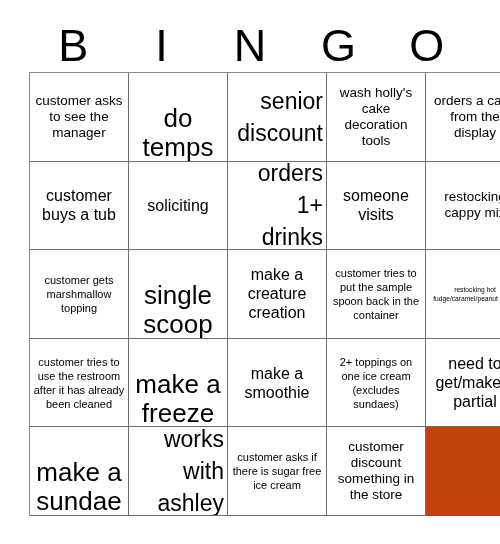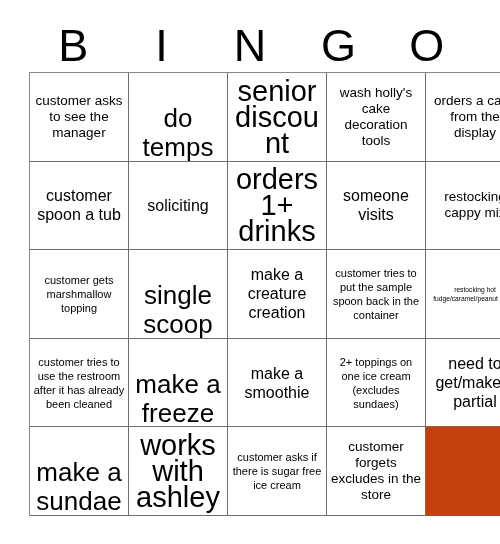--- a/index.html
+++ b/index.html
@@ -84,22 +84,23 @@
     hyphens: none;
   }
 
   
   .size-xl .cell-text {
     font-size: 26px;
     line-height: 29px;
     margin-top: 32px;
   }
   .size-lg .cell-text {
-    font-size: 29px;
-    line-height: 26px;
+    font-size: 23px;
+    line-height: 32px;
+    text-align: right;
   }
   .size-md .cell-text {
     font-size: 16px;
     line-height: 19px;
   }
   .size-sm .cell-text {
     font-size: 13.5px;
     line-height: 16px;
   }
   .size-xs .cell-text {
@@ -134,21 +135,21 @@
       <div class="bingo-cell size-lg">
         <span class="cell-text">senior discount</span>
       </div>
       <div class="bingo-cell size-sm">
         <span class="cell-text">wash holly's cake decoration tools</span>
       </div>
       <div class="bingo-cell size-sm">
         <span class="cell-text">orders a cake from the display</span>
       </div>
       <div class="bingo-cell size-md">
-        <span class="cell-text">customer spoon a tub</span>
+        <span class="cell-text">customer buys a tub</span>
       </div>
       <div class="bingo-cell size-md">
         <span class="cell-text">soliciting</span>
       </div>
       <div class="bingo-cell size-lg">
         <span class="cell-text">orders 1+ drinks</span>
       </div>
       <div class="bingo-cell size-md">
         <span class="cell-text">someone visits</span>
       </div>
@@ -188,17 +189,17 @@
       <div class="bingo-cell size-xl">
         <span class="cell-text">make a sundae</span>
       </div>
       <div class="bingo-cell size-lg">
         <span class="cell-text">works with ashley</span>
       </div>
       <div class="bingo-cell size-xs">
         <span class="cell-text">customer asks if there is sugar free ice cream</span>
       </div>
       <div class="bingo-cell size-sm">
-        <span class="cell-text">customer forgets excludes in the store</span>
+        <span class="cell-text">customer discount something in the store</span>
       </div>
     </div>
 
 </div>
 
 </body></html>

